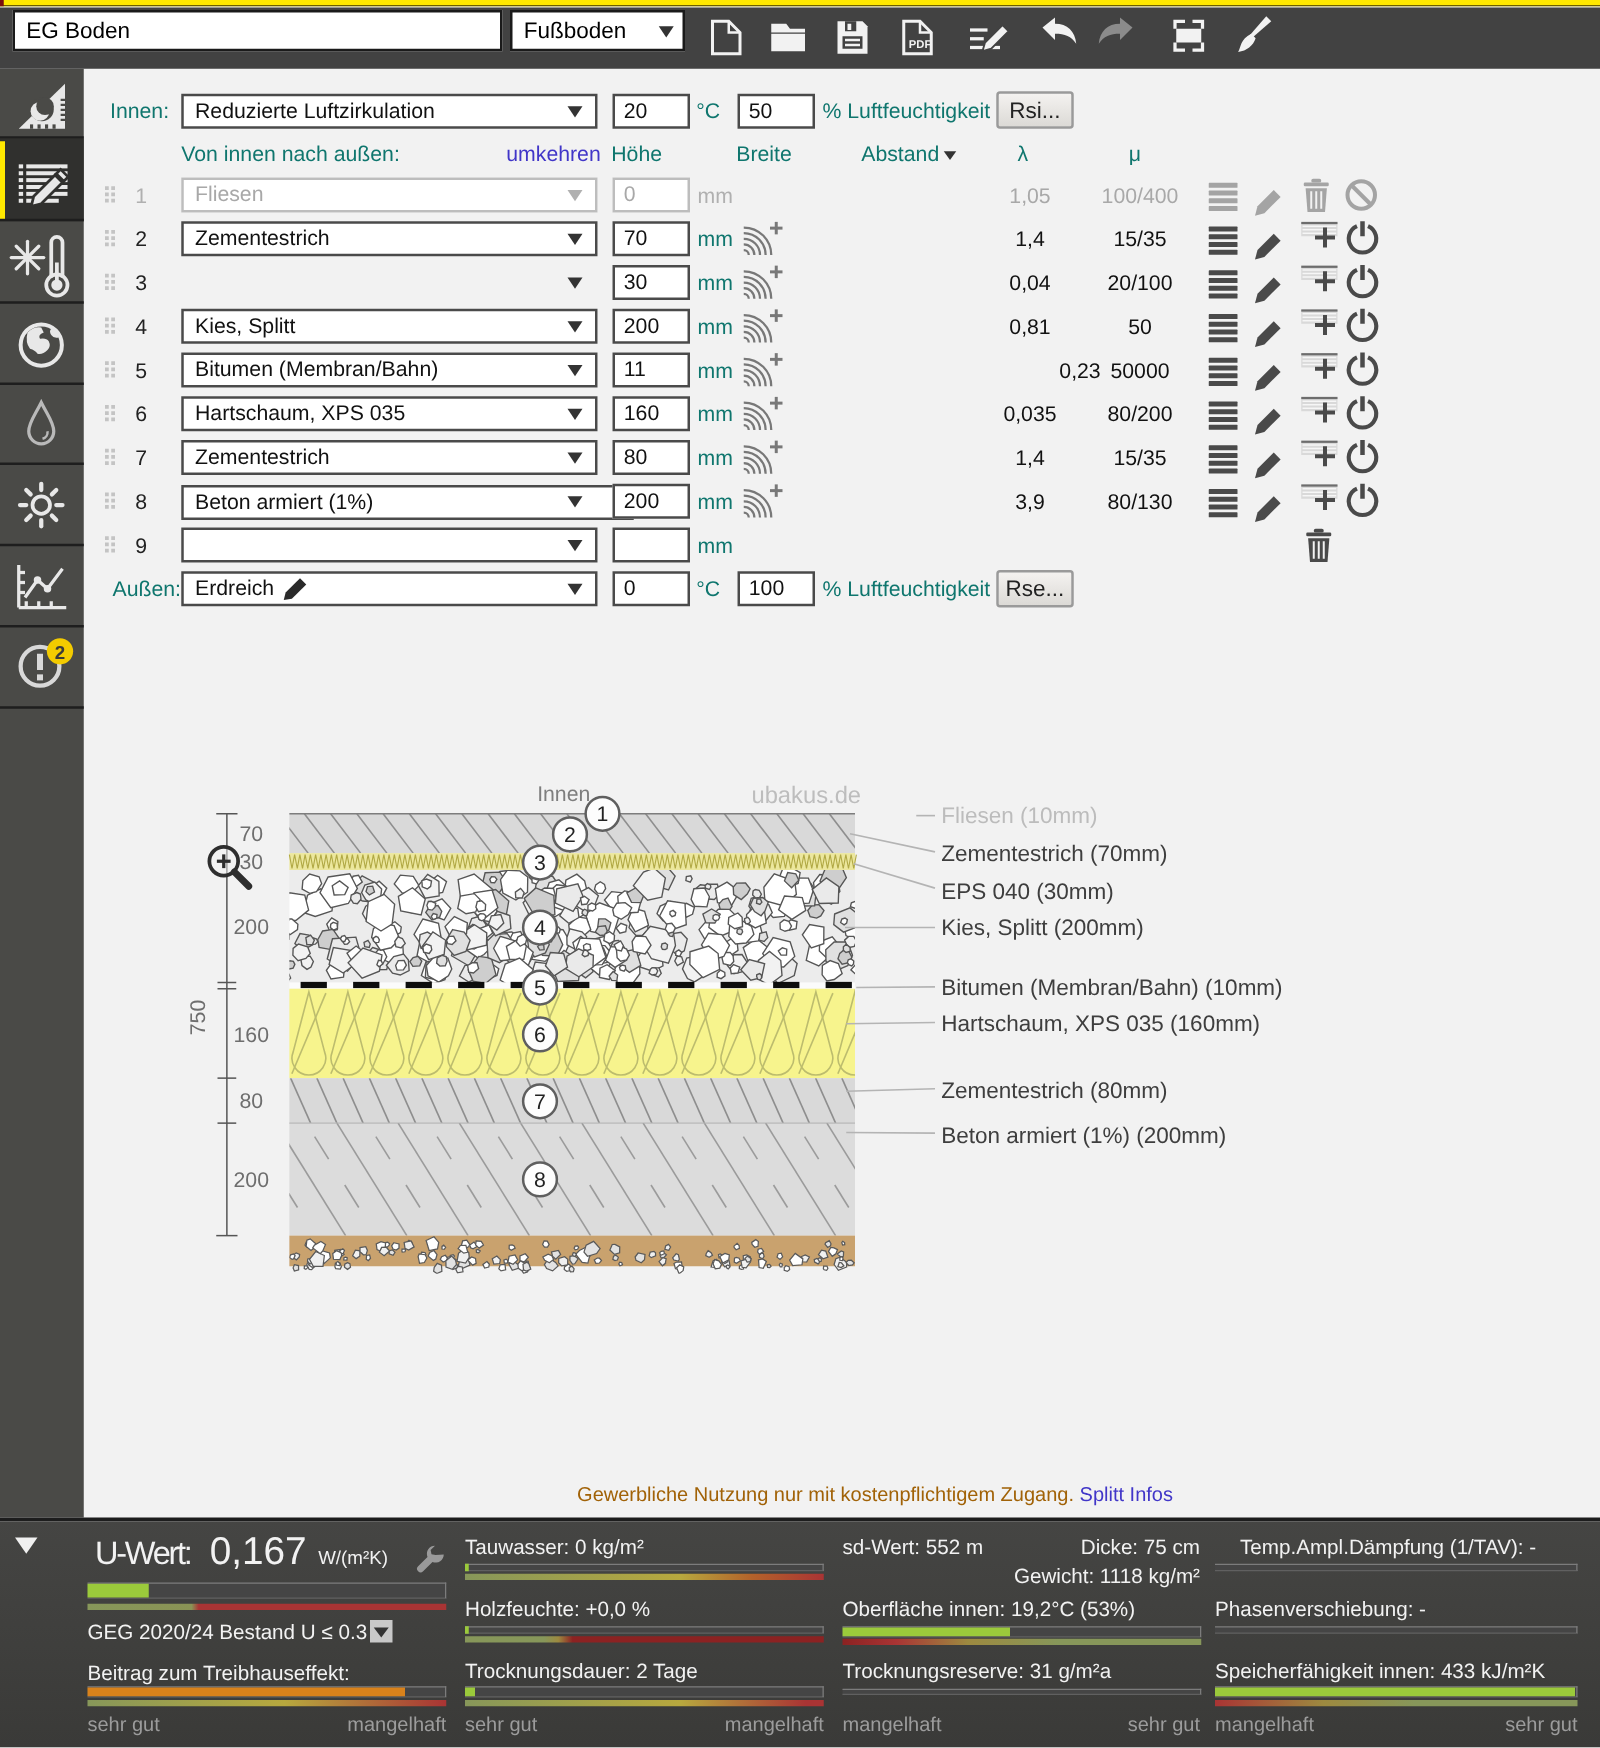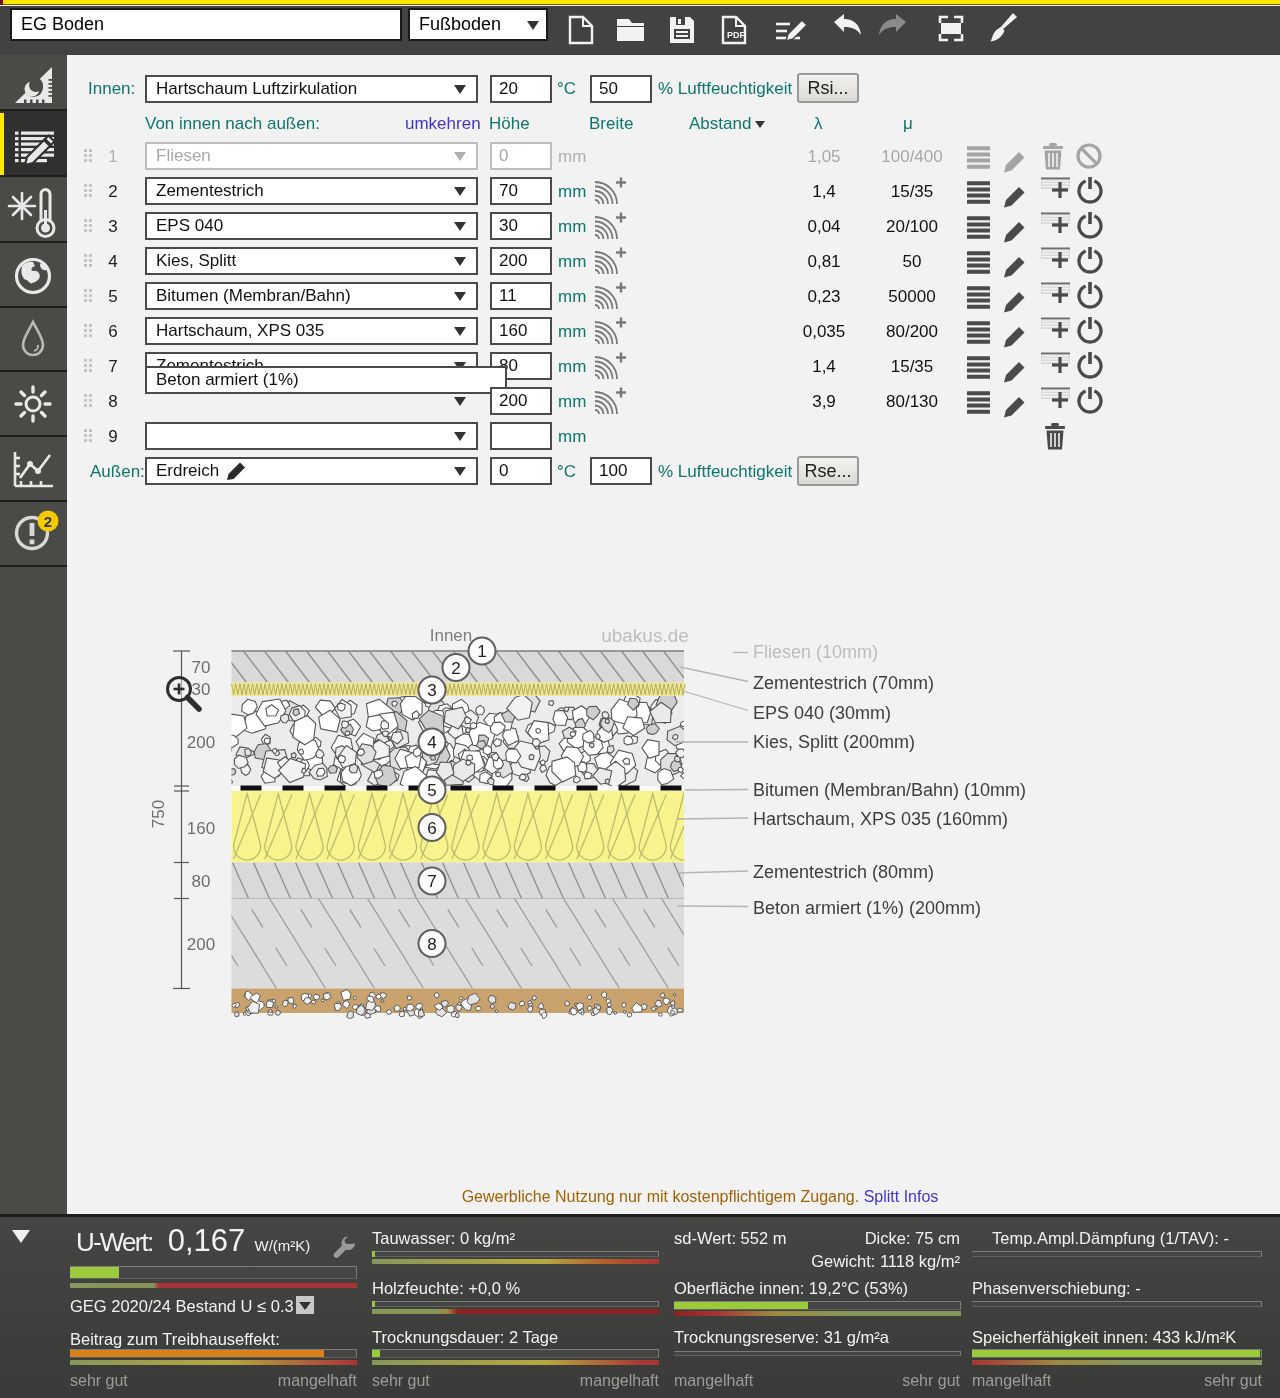--- a/index.html
+++ b/index.html
@@ -158,21 +158,21 @@
         <path d="M20 478 L30 464 L38 471 L50 455"></path>
       </g>
       <circle cx="30" cy="464" r="3" fill="#e8e8e8"></circle>
       <circle cx="38" cy="471" r="3" fill="#e8e8e8"></circle>
 <circle cx="32" cy="533" r="15.5" stroke="#d8d8d8" stroke-width="3.4" fill="none"></circle>
       <rect x="29.6" y="523" width="4.8" height="13" fill="#d8d8d8"></rect>
       <rect x="29.6" y="539.5" width="4.8" height="4.8" fill="#d8d8d8"></rect>
       <circle cx="48" cy="521" r="10.5" fill="#f3cb00"></circle>
       <text x="48" y="527" font-size="15" font-weight="bold" fill="#3a3a3a" text-anchor="middle" font-family="Liberation Sans">2</text>
 </svg>
-<div class="dd" style="left:145px;top:75px;width:333px">Hartschaum Luftzirkulation</div>
+<div class="dd" style="left:145px;top:75px;width:333px">Reduzierte Luftzirkulation</div>
     <div class="ddc" style="left:454px;top:85px;"></div>
 <div class="lbl" style="left:88px;top:79px">Innen:</div>
 <div class="num" style="left:490px;top:75px">20</div>
 <div class="lbl" style="left:557px;top:79px">°C</div>
 <div class="num" style="left:590px;top:75px">50</div>
 <div class="lbl" style="left:658px;top:79px">% Luftfeuchtigkeit</div>
 <div class="btn" style="left:797px;top:73px">Rsi...</div>
 <div class="lbl" style="left:145px;top:114px">Von innen nach außen:</div>
 <div class="lbl" style="left:405px;top:114px;color:#4136c8">umkehren</div>
 <div class="lbl" style="left:489px;top:114px">Höhe</div>
@@ -213,21 +213,20 @@
 <div class="lam" style="left:847px;top:182px;width:130px;">15/35</div>
 <div class="drag" style="left:84px;top:219px">
       <i style="left:0px;top:0px"></i>
       <i style="left:5px;top:0px"></i>
       <i style="left:0px;top:5px"></i>
       <i style="left:5px;top:5px"></i>
       <i style="left:0px;top:10px"></i>
       <i style="left:5px;top:10px"></i>
     </div>
 <div class="rown" style="left:102px;top:217px;">3</div>
-<div class="dd" style="left:145px;top:212px;width:333px">EPS 040</div>
     <div class="ddc" style="left:454px;top:222px;"></div>
 <div class="num" style="left:490px;top:212px">30</div>
 <div class="lbl" style="left:558px;top:217px;">mm</div>
 <div class="lam" style="left:764px;top:217px;">0,04</div>
 <div class="lam" style="left:847px;top:217px;width:130px;">20/100</div>
 <div class="drag" style="left:84px;top:254px">
       <i style="left:0px;top:0px"></i>
       <i style="left:5px;top:0px"></i>
       <i style="left:0px;top:5px"></i>
       <i style="left:5px;top:5px"></i>
@@ -247,21 +246,21 @@
       <i style="left:0px;top:5px"></i>
       <i style="left:5px;top:5px"></i>
       <i style="left:0px;top:10px"></i>
       <i style="left:5px;top:10px"></i>
     </div>
 <div class="rown" style="left:102px;top:287px;">5</div>
 <div class="dd" style="left:145px;top:282px;width:333px">Bitumen (Membran/Bahn)</div>
     <div class="ddc" style="left:454px;top:292px;"></div>
 <div class="num" style="left:490px;top:282px">11</div>
 <div class="lbl" style="left:558px;top:287px;">mm</div>
-<div class="lam" style="left:764px;top:287px;">0,23</div>
+<div class="lam" style="left:804px;top:287px;">0,23</div>
 <div class="lam" style="left:847px;top:287px;width:130px;">50000</div>
 <div class="drag" style="left:84px;top:324px">
       <i style="left:0px;top:0px"></i>
       <i style="left:5px;top:0px"></i>
       <i style="left:0px;top:5px"></i>
       <i style="left:5px;top:5px"></i>
       <i style="left:0px;top:10px"></i>
       <i style="left:5px;top:10px"></i>
     </div>
 <div class="rown" style="left:102px;top:322px;">6</div>
@@ -288,21 +287,21 @@
 <div class="lam" style="left:847px;top:357px;width:130px;">15/35</div>
 <div class="drag" style="left:84px;top:394px">
       <i style="left:0px;top:0px"></i>
       <i style="left:5px;top:0px"></i>
       <i style="left:0px;top:5px"></i>
       <i style="left:5px;top:5px"></i>
       <i style="left:0px;top:10px"></i>
       <i style="left:5px;top:10px"></i>
     </div>
 <div class="rown" style="left:102px;top:392px;">8</div>
-<div class="dd" style="left:145px;top:366px;width:362px">Beton armiert (1%)</div>
+<div class="dd" style="left:145px;top:388px;width:362px">Beton armiert (1%)</div>
     <div class="ddc" style="left:454px;top:397px;"></div>
 <div class="num" style="left:490px;top:387px">200</div>
 <div class="lbl" style="left:558px;top:392px;">mm</div>
 <div class="lam" style="left:764px;top:392px;">3,9</div>
 <div class="lam" style="left:847px;top:392px;width:130px;">80/130</div>
 <div class="drag" style="left:84px;top:429px">
       <i style="left:0px;top:0px"></i>
       <i style="left:5px;top:0px"></i>
       <i style="left:0px;top:5px"></i>
       <i style="left:5px;top:5px"></i>

